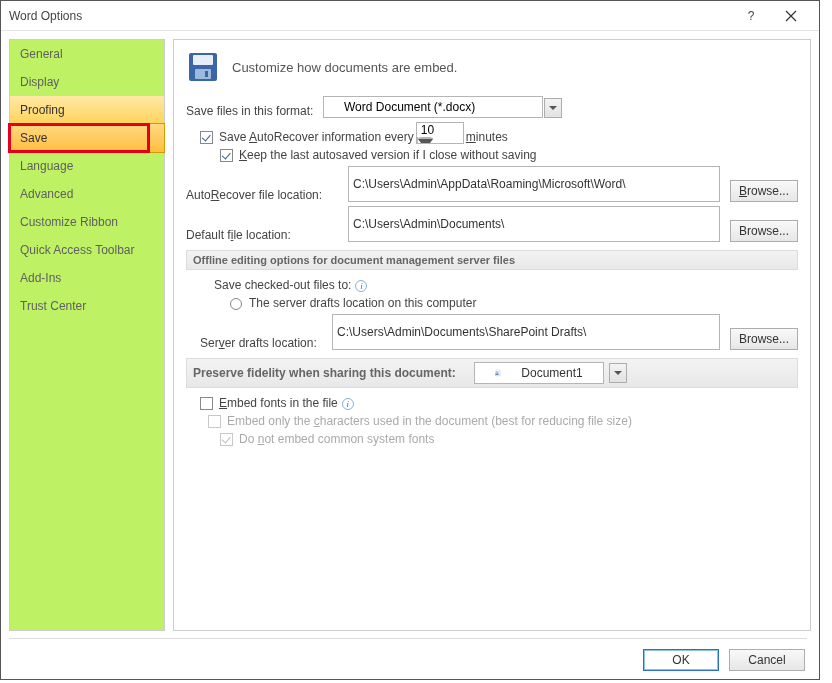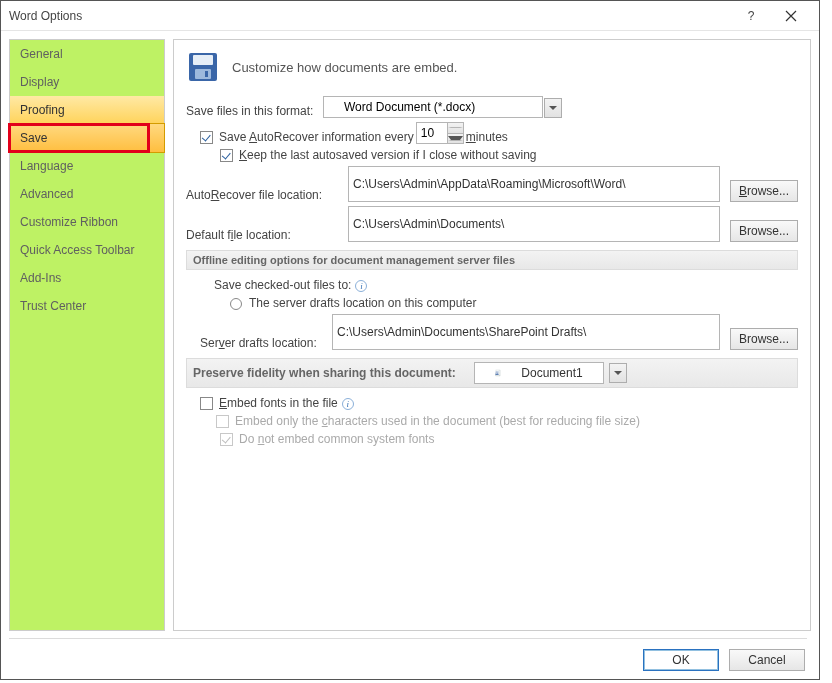--- a/index.html
+++ b/index.html
@@ -23,21 +23,21 @@
 .sel-box { border:1px solid #b5b5b5; background:#fff; height:22px; display:flex; align-items:center; padding:0 20px; }
 .drop-btn { width:18px; height:20px; border:1px solid #adadad; background: linear-gradient(#f3f3f3,#e2e2e2); display:flex; align-items:center; justify-content:center; margin-left:-1px; cursor:pointer;}
 .chev { width:0;height:0;border-left:4px solid transparent;border-right:4px solid transparent;border-top:4px solid #555; }
 .check { width:13px; height:13px; border:1px solid #888; display:inline-flex; align-items:center; justify-content:center; margin-right:4px; background:#fff;}
 .check.on::after { content:""; width:7px; height:4px; border-left:1.5px solid #2b5f9e; border-bottom:1.5px solid #2b5f9e; transform: rotate(-50deg) translate(0,-1px); }
 .check.disabled { border-color:#c8c8c8; }
 .check.disabled.on::after { border-color:#bdbdbd; }
 .radio { width:12px;height:12px;border:1px solid #888;border-radius:50%; display:inline-flex;align-items:center;justify-content:center; margin-right:5px; background:#fff;}
 .radio.on::after { content:"";width:6px;height:6px;background:#444;border-radius:50%; }
 input.txt { border:1px solid #b5b5b5; height:36px; padding:0 4px; color:#333; font-size:12px;}
-.num { width:48px; border:1px solid #b5b5b5; height:22px; display:flex; }
+.num { width:48px; border:1px solid #b5b5b5; height:22px; display:flex;flex-direction:column; }
 .num span { flex:1; display:flex; align-items:center; padding:0 4px;}
 .spin { width:16px; display:flex; flex-direction:column; border-left:1px solid #b5b5b5;}
 .spin div { flex:1; display:flex; align-items:center; justify-content:center; background:linear-gradient(#f3f3f3,#e2e2e2); cursor:pointer;}
 .spin div:first-child { border-bottom:1px solid #b5b5b5;}
 .tri-u{width:0;height:0;border-left:3px solid transparent;border-right:3px solid transparent;border-bottom:4px solid #555;}
 .tri-d{width:0;height:0;border-left:3px solid transparent;border-right:3px solid transparent;border-top:4px solid #555;}
 .btn { border:1px solid #adadad; background:linear-gradient(#f9f9f9,#e6e6e6); height:22px; padding:0 8px; display:flex; align-items:center; cursor:pointer; color:#333;}
 .btn.primary{ border:1px solid #2a72c0; background:#fff; box-shadow:0 0 0 1px #92c0e0 inset;}
 .underline{ text-decoration:underline; }
 .muted{ color:#aaa; }
@@ -160,21 +160,21 @@
         <div class="drop-btn">
             <div class="chev"></div>
           </div>
       </div>
 
       <div class="row" style="margin-left:14px">
         <span class="check"></span>
         <span class="label"><span class="underline">E</span><span>mbed fonts in the file</span></span>
         <span class="info-ic">i</span>
       </div>
-      <div class="row" style="margin-left:30px">
+      <div class="row" style="margin-left:22px">
         <span class="check disabled"></span>
         <span class="label muted"><span>Embed only the </span><span class="underline">c</span><span>haracters used in the document (best for reducing file size)</span></span>
       </div>
       <div class="row" style="margin-left:34px">
         <span class="check disabled on"></span>
         <span class="label muted"><span>Do </span><span class="underline">n</span><span>ot embed common system fonts</span></span>
       </div>
 
     </div>
   </div>

